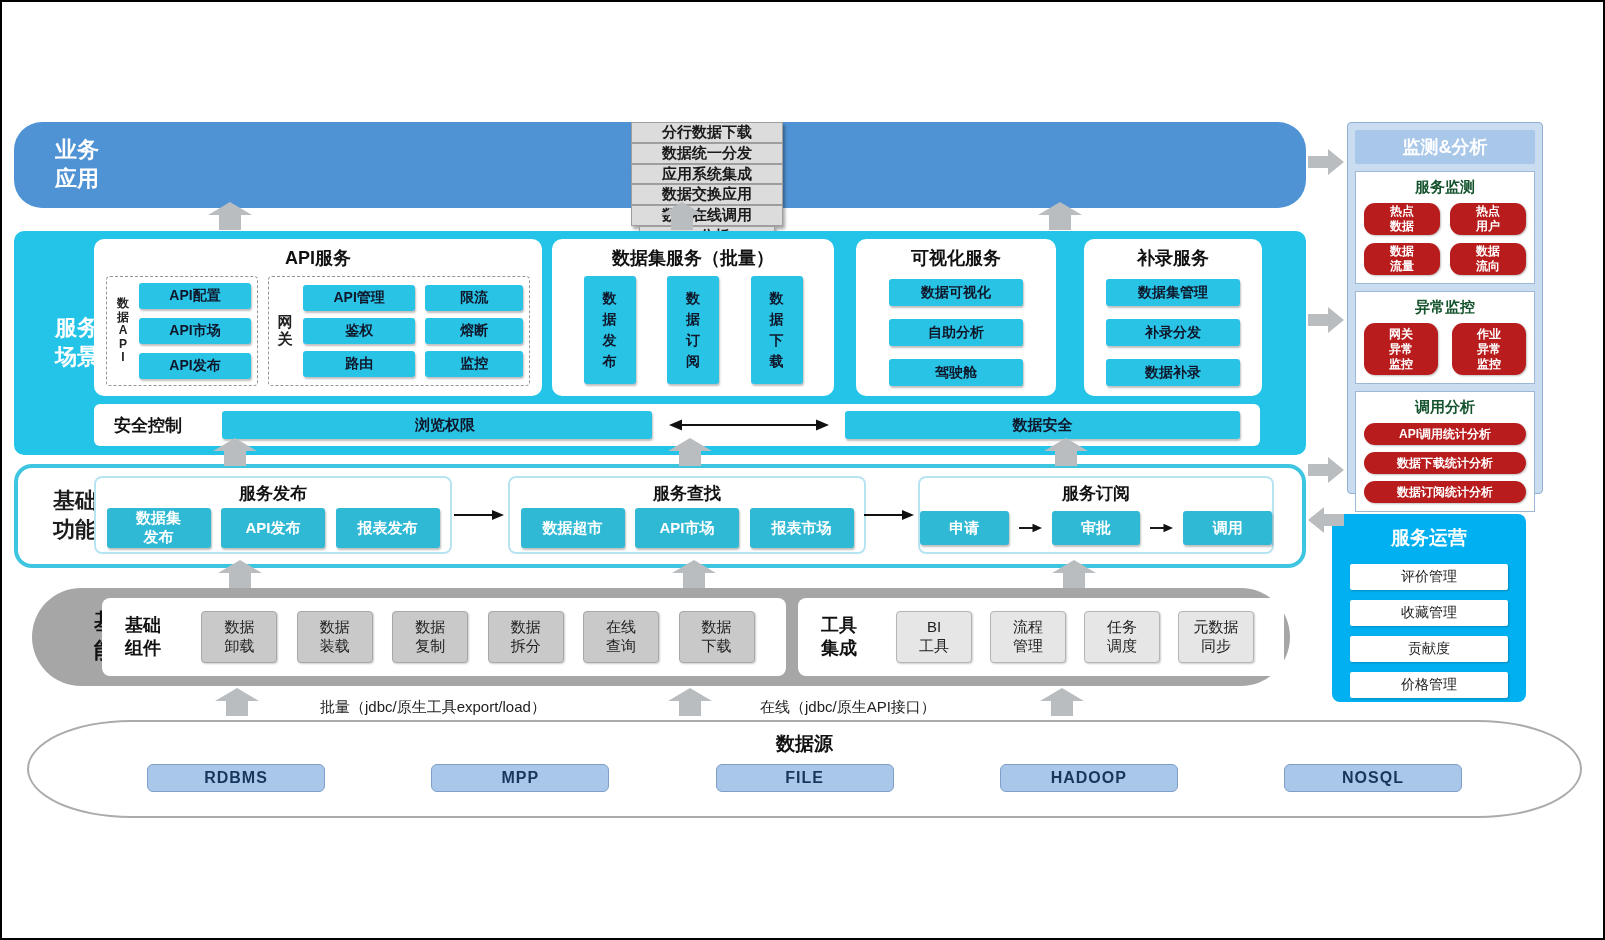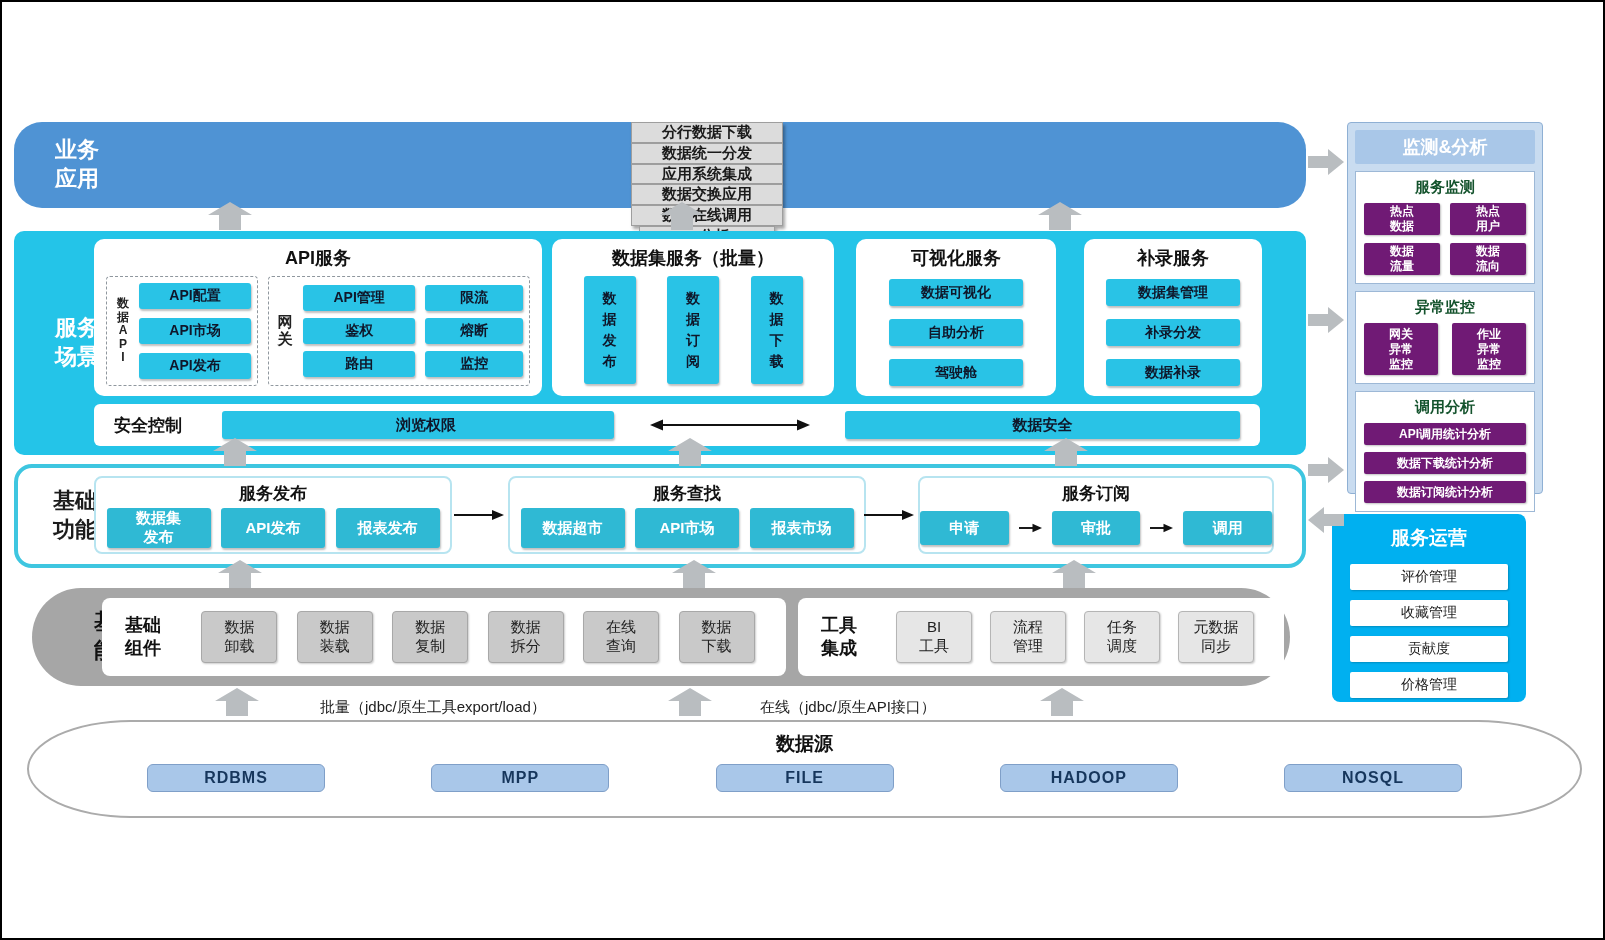--- a/index.html
+++ b/index.html
@@ -15,21 +15,21 @@
   .lbl-dark { color: #1c1c1c; }
 
   
   .btn { display: flex; align-items: center; justify-content: center; text-align: center; line-height: 1.25; }
   .btn-gray { background: #dcdcdc; border: 1px solid #9e9e9e; box-shadow: 2px 3px 3px rgba(0,0,0,.35); width: 152px; height: 36px; font-size: 15px; font-weight: bold; color: #1a1a1a; }
   .btn-cyan { background: #29c3e6; color: #0f172a; font-size: 14px; font-weight: bold; border-radius: 3px; box-shadow: 1px 2px 2px rgba(0,0,0,.25); }
   .btn-teal { background: #2fb9d4; color: #fff; font-size: 15px; font-weight: bold; border-radius: 3px; box-shadow: 1px 2px 2px rgba(0,0,0,.25); }
   .btn-gray2 { background: #c9c9c9; border: 1px solid #a8a8a8; color: #222; font-size: 15px; border-radius: 4px; box-shadow: 1px 1px 2px rgba(0,0,0,.2); }
   .btn-tool { background: #e6e6e6; border: 1px solid #b5b5b5; color: #222; font-size: 15px; border-radius: 4px; box-shadow: 1px 1px 2px rgba(0,0,0,.2); }
   .btn-blue { background: #a9c7e9; border: 1px solid #7f9fc8; color: #16365c; font-size: 16px; font-weight: bold; border-radius: 6px; letter-spacing: 1px; }
-  .btn-mon { background: #701a75; color: #fff; font-size: 12px; font-weight: bold; border-radius: 2px; box-shadow: 1px 1px 2px rgba(0,0,0,.25); }
+  .btn-mon { background: #b91c1c; color: #fff; font-size: 12px; font-weight: bold; border-radius: 11px; box-shadow: 1px 1px 2px rgba(0,0,0,.25); }
   .btn-white { background: #fff; color: #1a1a1a; font-size: 14px; border-radius: 2px; box-shadow: 1px 1px 2px rgba(0,0,0,.2); }
 
   
   .layer-business { left: 12px; top: 120px; width: 1292px; height: 86px; background: #4f93d4; border-radius: 28px; }
   .business-btns { position: absolute; left: 112px; right: 18px; top: 0; bottom: 0; display: flex; align-items: center; justify-content: space-evenly; flex-direction: column; }
 
   
   .layer-scene { left: 12px; top: 229px; width: 1292px; height: 224px; background: #24c4e8; border-radius: 10px; }
   .panel { position: absolute; background: #fff; border-radius: 10px; }
   .panel-title { text-align: center; font-weight: bold; font-size: 18px; color: #111; padding-top: 7px; }
@@ -49,21 +49,21 @@
   .v-btn { width: 52px; height: 108px; font-size: 14px; line-height: 1.5; }
 
   .visual-panel { left: 842px; top: 8px; width: 200px; height: 157px; }
   .supp-panel { left: 1070px; top: 8px; width: 178px; height: 157px; }
   .stack-btns { display: flex; flex-direction: column; align-items: center; gap: 13px; margin-top: 9px; }
   .stack-btns .btn { width: 134px; height: 27px; }
 
   .security-row { left: 80px; top: 173px; width: 1166px; height: 42px; border-radius: 6px; display: flex; align-items: center; padding: 0 20px; }
   .security-label { width: 108px; font-size: 17px; font-weight: bold; color: #111; }
   .security-bar { height: 28px; font-size: 15px; }
-  .sec-left { width: 392px; padding-left: 16px; }
+  .sec-left { width: 430px; padding-left: 16px; }
   .sec-right { width: 395px; }
   .sec-arrow { flex: 1; display: flex; align-items: center; justify-content: center; }
 
   
   .layer-foundation { left: 12px; top: 462px; width: 1292px; height: 104px; background: #fff; border: 4px solid #3ec6e0; border-radius: 18px; }
   .f-panel { position: absolute; top: 8px; height: 78px; background: #fff; border: 2px solid #b7e4f0; border-radius: 8px; }
   .f-title { text-align: center; font-weight: bold; font-size: 17px; color: #111; padding-top: 4px; }
   .f-btns { display: flex; justify-content: space-evenly; align-items: center; margin-top: 3px; }
   .f-btns .btn { width: 104px; height: 40px; }
   .sub-btns { display: flex; justify-content: center; align-items: center; gap: 10px; margin-top: 6px; }

